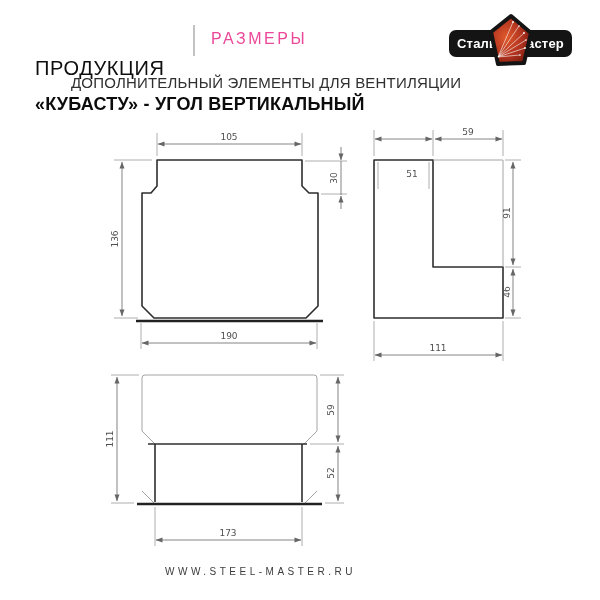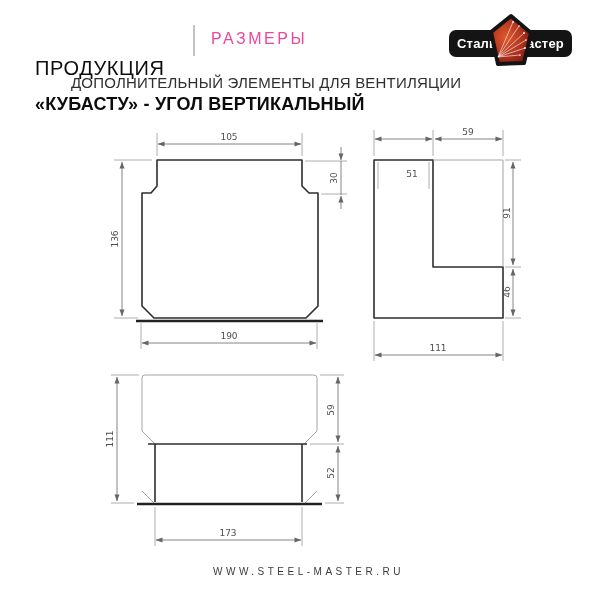--- a/index.html
+++ b/index.html
@@ -26,21 +26,21 @@
                letter-spacing:.2px;}
 
   
   .drawing-svg{position:absolute;left:0;top:0;}
   .dim-label{position:absolute;font-family:"DejaVu Sans",sans-serif;font-size:9px;color:#4f4f4f;
              line-height:1;white-space:nowrap;transform:translate(-50%,-50%);}
   .dim-label.rot{transform:translate(-50%,-50%) rotate(-90deg);}
 
   
   .footer{position:absolute;left:0;top:566px;width:521px;text-align:center;font-size:10px;
-          color:#3c3c3c;letter-spacing:3.5px;font-weight:500;padding-left:48px;}
+          color:#3c3c3c;letter-spacing:3.5px;font-weight:500;}
 </style>
 </head>
 <body>
 
 <div id="page">
 
   <span class="hdr-section">ПРОДУКЦИЯ</span>
   <div class="hdr-divider"></div>
   <span class="hdr-subsection">РАЗМЕРЫ</span>
 

